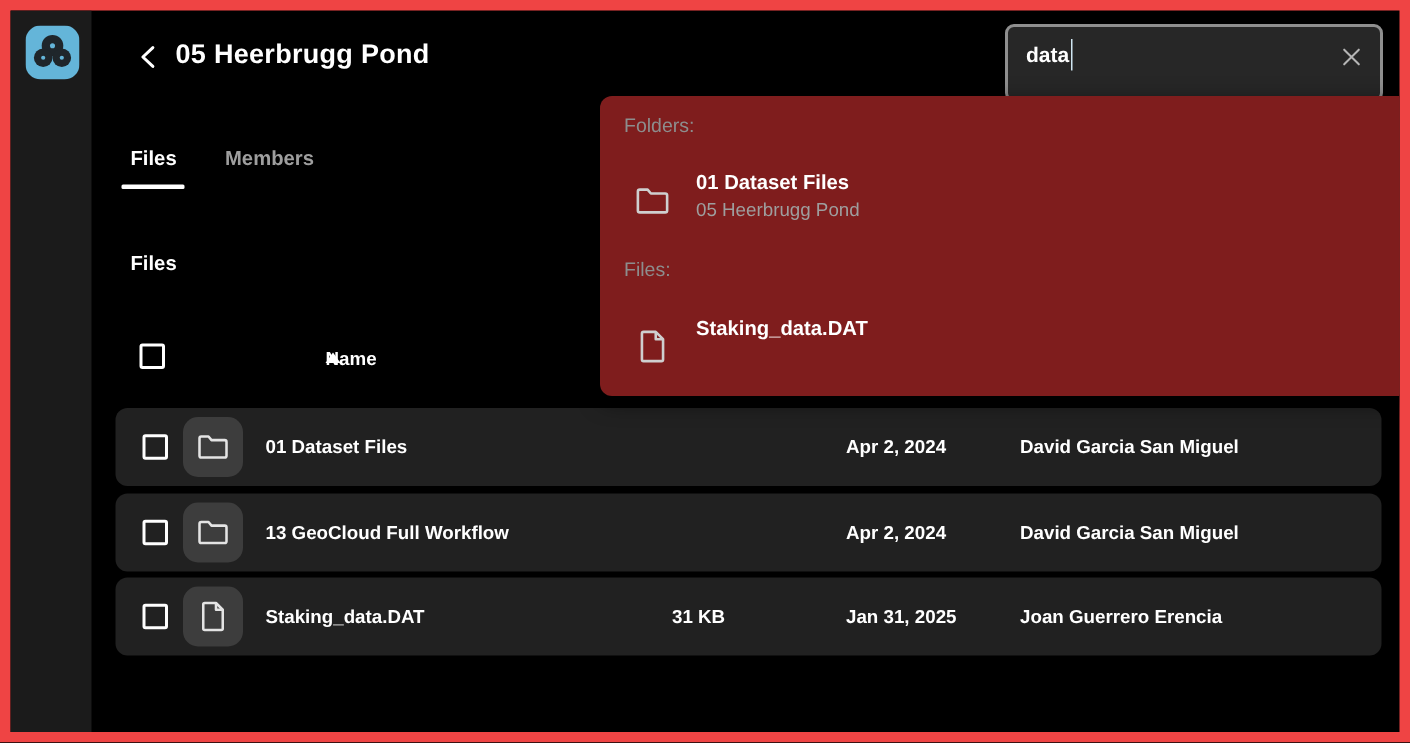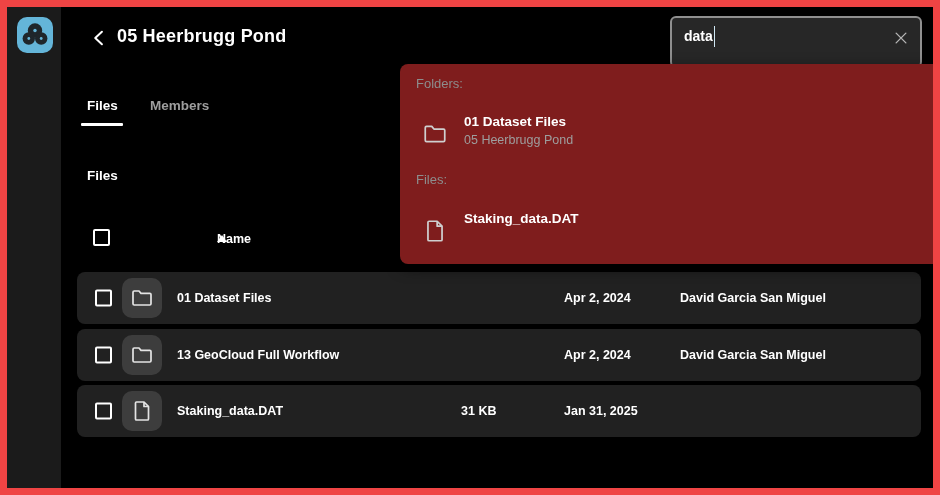--- a/index.html
+++ b/index.html
@@ -69,21 +69,21 @@
   .row .checkbox { position:absolute; left:18px; top:50%; transform:translateY(-50%); }
   .row-icon-wrap { position:absolute; left:45px; top:6px; width:40px; height:40px;
                    background:#3d3d3d; border-radius:10px; }
   .row-icon-wrap svg { position:absolute; left:8px; top:8px; }
   .row .icon-folder, .row .icon-file { display:none; }
   .row.type-folder .icon-folder { display:block; }
   .row.type-file .icon-file { display:block; }
   .cell { position:absolute; top:50%; transform:translateY(-50%); color:#fff;
           font-size:12.5px; font-weight:700; white-space:nowrap; }
   .cell-name { left:100px; }
-  .cell-size { left:384px; }
+  .cell-size { left:371px; }
   .cell-date { left:487px;text-align:center; }
   .cell-owner { left:588px;margin-left:15px; }
 </style>
 </head>
 <body>
 
 <div class="screen">
 
   <div class="sidebar">
     <svg class="logo" viewBox="0 0 36 36">
@@ -175,15 +175,16 @@
     <div class="row-icon-wrap">
 
       <svg class="icon-file" width="24" height="24" viewBox="0 0 24 24">
         <path d="M6.5 3 H14 L18.5 7.5 V20 C18.5 20.5 18.1 21 17.5 21 H6.5 C5.9 21 5.5 20.5 5.5 20 V4 C5.5 3.4 5.9 3 6.5 3 Z" fill="none" stroke="#e4e4e4" stroke-width="1.7" stroke-linejoin="round"></path>
         <path d="M14 3 V7.5 H18.5" fill="none" stroke="#e4e4e4" stroke-width="1.7" stroke-linejoin="round"></path>
       </svg>
     </div>
     <div class="cell cell-name">Staking_data.DAT</div>
     <div class="cell cell-size">31 KB</div>
     <div class="cell cell-date">Jan 31, 2025</div>
+    <div class="cell cell-owner">Joan Guerrero Erencia</div>
   </div>
 
 </div>
 
 </body></html>

